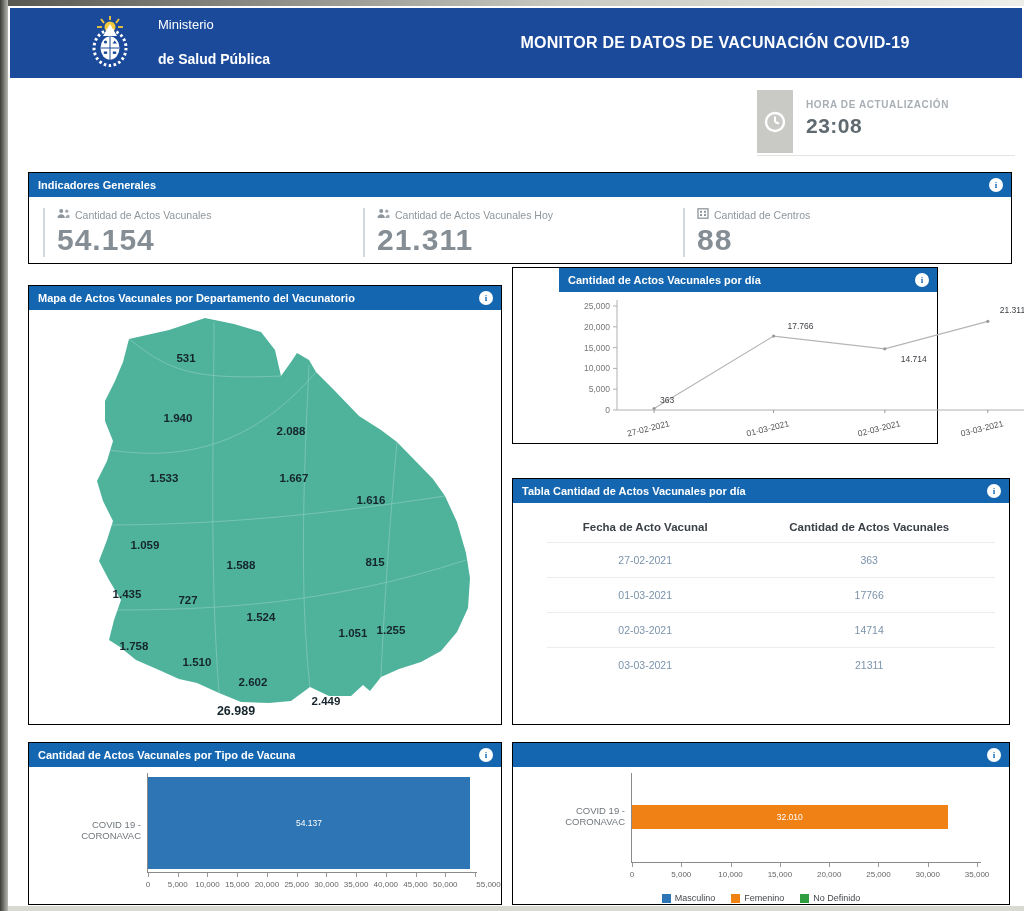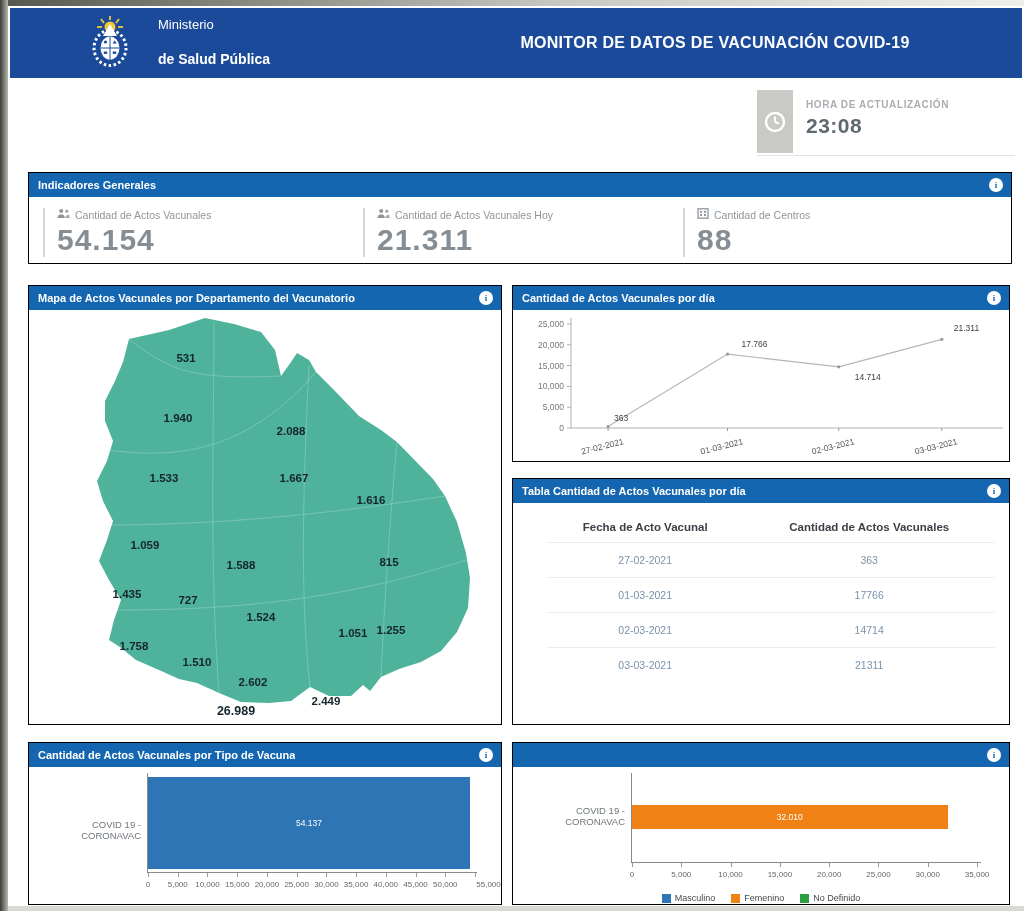--- a/index.html
+++ b/index.html
@@ -34,21 +34,21 @@
   .stat{width:320px;border-left:2px solid #d5d8db;padding-left:12px;box-sizing:border-box;}
   .stat-label{font-size:10.5px;color:#8e969d;display:flex;align-items:center;gap:5px;}
   .stat-label svg{flex:0 0 auto;fill:#8e969d;}
   .stat-value{font-size:30px;font-weight:bold;color:#868e95;margin-top:2px;letter-spacing:1px;}
 
   .map-panel{left:28px;top:285px;width:474px;height:440px;}
   .map-body{position:relative;width:472px;height:414px;}
   .map-body svg{position:absolute;left:0;top:0;}
   .map-label{position:absolute;transform:translate(-50%,-50%);font-size:11.5px;font-weight:bold;color:#15252d;white-space:nowrap;}
 
-  .line-panel{left:512px;top:285px;width:498px;height:177px;}
+  .line-panel{left:512px;top:267px;width:426px;height:177px;padding-left:46px;}
   .line-body{position:relative;width:496px;height:151px;}
 
   .table-panel{left:512px;top:478px;width:498px;height:247px;}
   .table-body{padding:6px 14px 0 34px;}
   table{width:100%;border-collapse:collapse;}
   th{font-size:11.5px;color:#3c4148;font-weight:bold;padding:12px 0 9px;text-align:center;}
   td{font-size:10.5px;color:#7b93ab;text-align:center;padding:11px 0;border-top:1px solid #ececec;}
 
   .barv-panel{left:28px;top:742px;width:474px;height:163px;}
   .sex-panel{left:512px;top:742px;width:498px;height:163px;}
@@ -186,21 +186,21 @@
       </svg>
       <div id="map-labels">
           <span class="map-label" style="left: 157px; top: 48px;">531</span>
           <span class="map-label" style="left: 149px; top: 108px;">1.940</span>
           <span class="map-label" style="left: 262px; top: 121px;">2.088</span>
           <span class="map-label" style="left: 135px; top: 168px;">1.533</span>
           <span class="map-label" style="left: 242px; top: 168px; margin-left: 23px;">1.667</span>
           <span class="map-label" style="left: 342px; top: 190px;">1.616</span>
           <span class="map-label" style="left: 116px; top: 235px;">1.059</span>
           <span class="map-label" style="left: 212px; top: 255px;">1.588</span>
-          <span class="map-label" style="left: 360px; top: 252px;">815</span>
+          <span class="map-label" style="left: 346px; top: 252px;">815</span>
           <span class="map-label" style="left: 98px; top: 284px;">1.435</span>
           <span class="map-label" style="left: 159px; top: 290px;">727</span>
           <span class="map-label" style="left: 232px; top: 307px;">1.524</span>
           <span class="map-label" style="left: 324px; top: 323px;">1.051</span>
           <span class="map-label" style="left: 362px; top: 320px;">1.255</span>
           <span class="map-label" style="left: 105px; top: 336px;">1.758</span>
           <span class="map-label" style="left: 168px; top: 352px;">1.510</span>
           <span class="map-label" style="left: 224px; top: 372px;">2.602</span>
           <span class="map-label" style="left: 297px; top: 391px;">2.449</span>
           <span class="map-label" style="left: 207px; top: 401px; font-size: 12.5px;">26.989</span>

